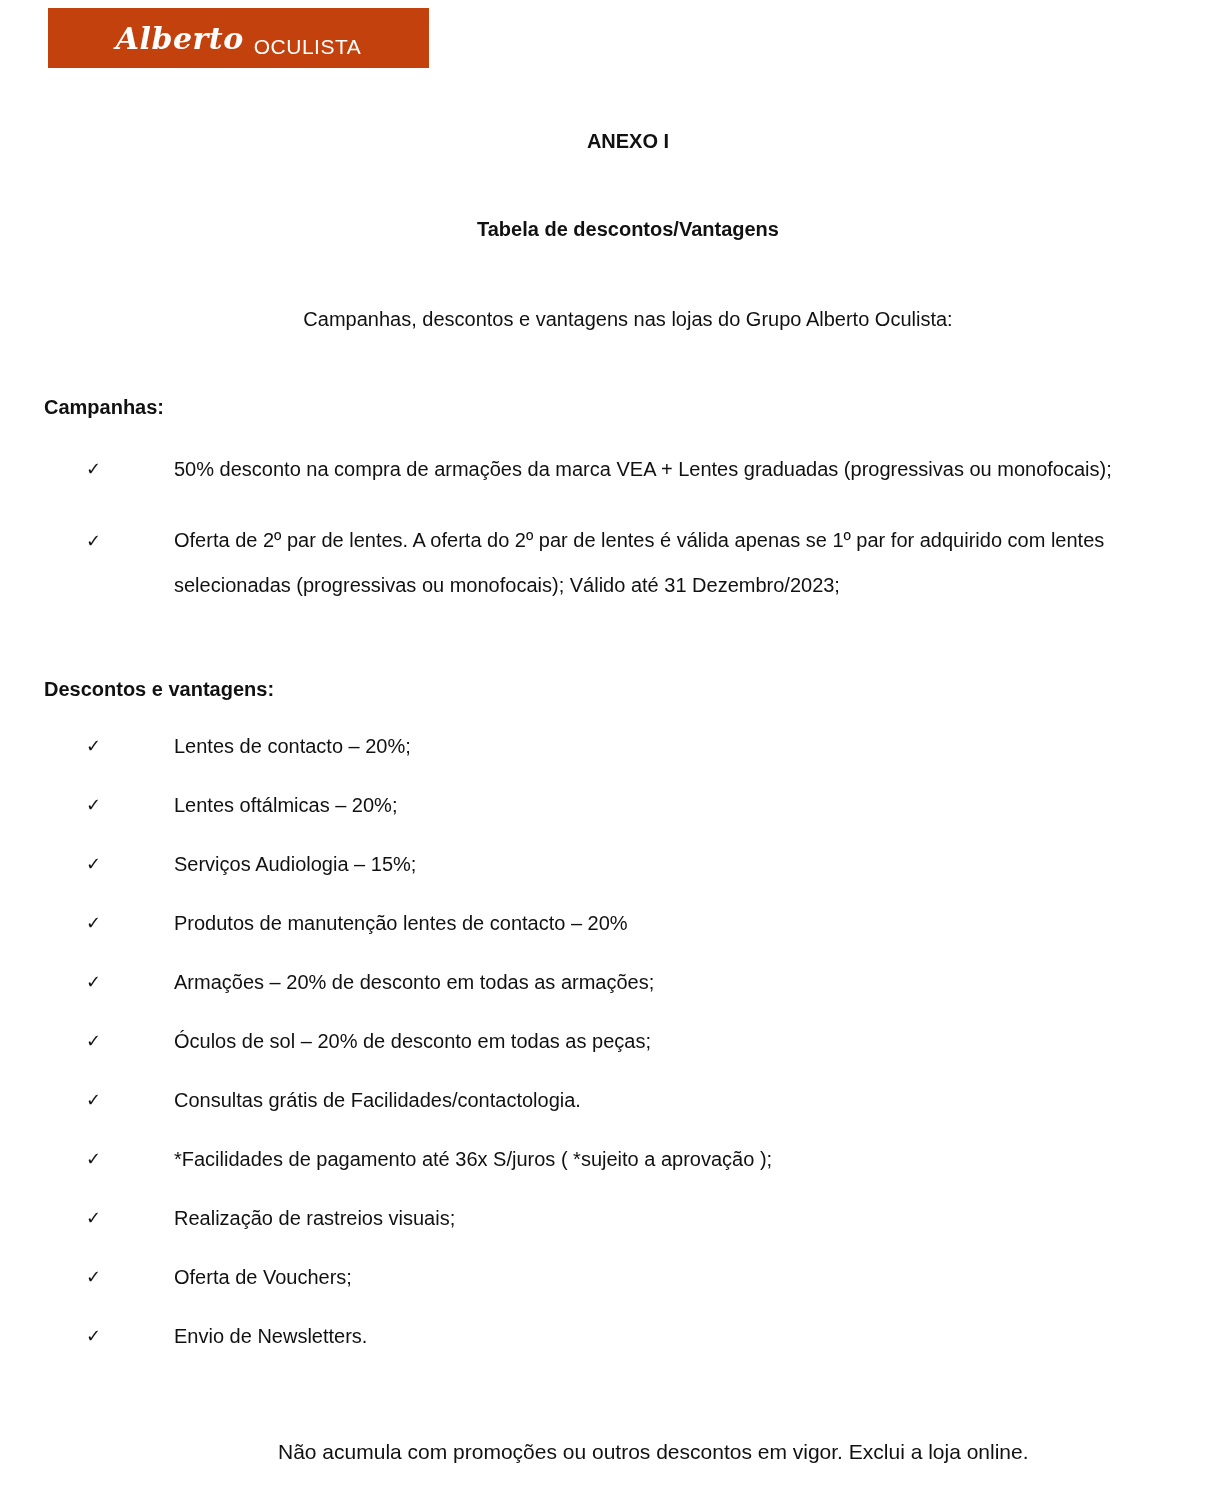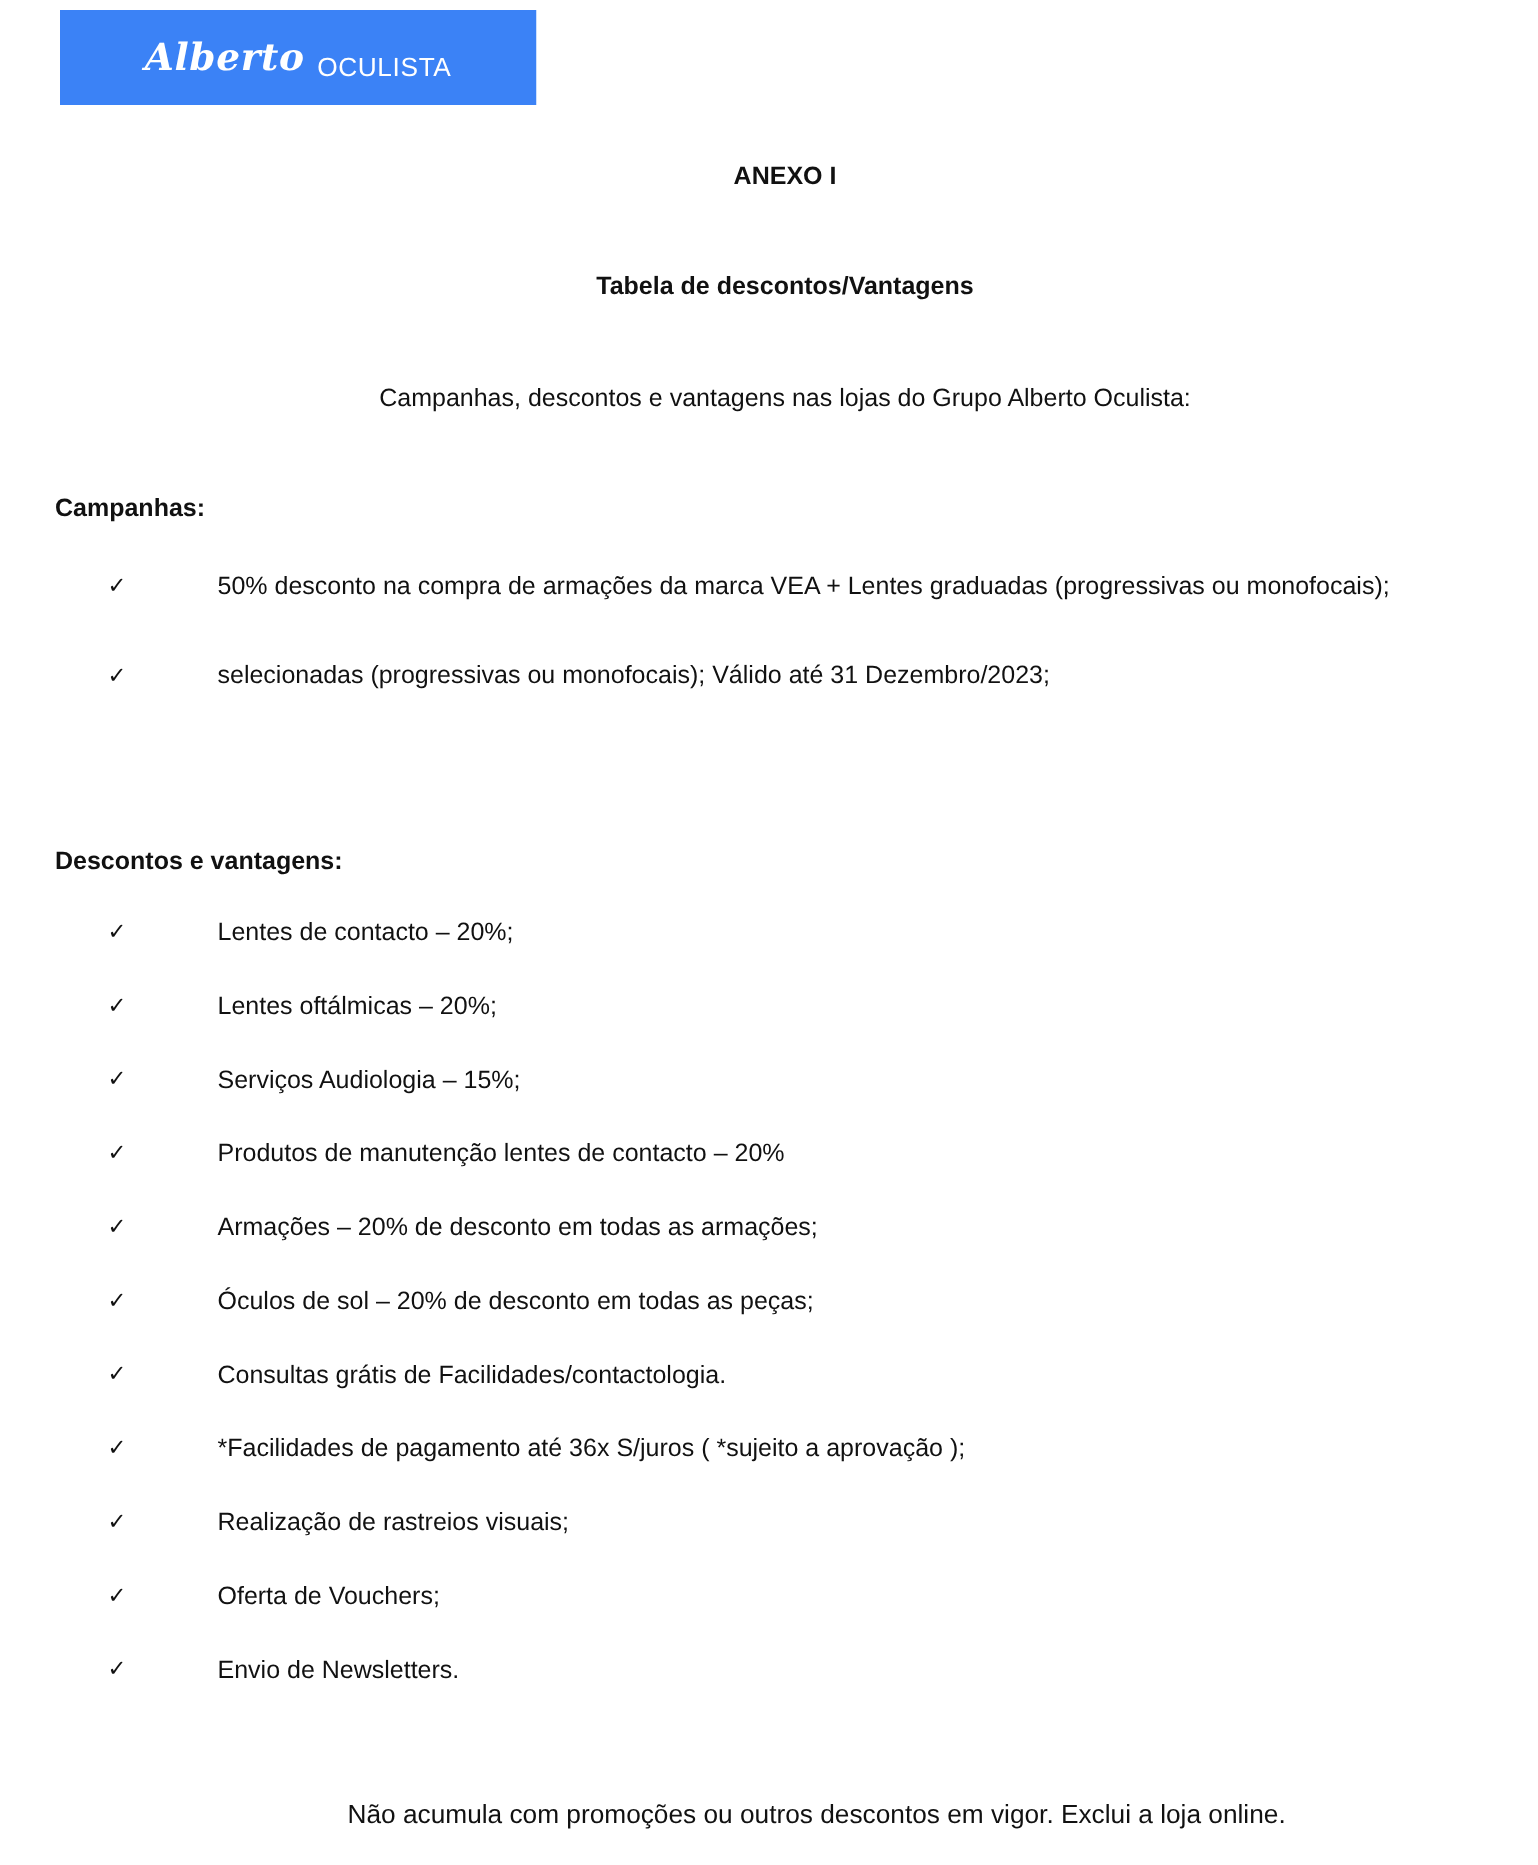--- a/index.html
+++ b/index.html
@@ -2,22 +2,22 @@
 <html><head>
 <meta charset="utf-8">
 <style>
   html, body { margin: 0; padding: 0; background: #ffffff; }
   body {
     width: 1230px; height: 1492px; position: relative; overflow: hidden;
     font-family: "Liberation Sans", "DejaVu Sans", sans-serif;
     color: #111111;
   }
   .logo {
-    position: absolute; left: 48px; top: 8px; width: 381px; height: 76px;
-    background: #3b82f6;
+    position: absolute; left: 48px; top: 8px; width: 381px; height: 60px;
+    background: #c2410c;
     display: flex; align-items: center; justify-content: center;
     color: #ffffff;
   }
   .logo .script {
     font-family: "DejaVu Serif", "Liberation Serif", serif;
     font-style: italic; font-weight: bold; font-size: 30px; letter-spacing: 0.5px;
     margin-right: 10px;
   }
   .logo .caps {
     font-family: "Liberation Sans", sans-serif; font-size: 21px; letter-spacing: 0.5px;
@@ -58,20 +58,21 @@
 <div class="item" style="top:454px">
   <span class="check">✓</span>
   <div class="item-text">
     <div>50% desconto na compra de armações da marca VEA + Lentes graduadas (progressivas ou monofocais);</div>
   </div>
 </div>
 
 <div class="item" style="top:526px; line-height:45px; margin-top:-8px">
   <span class="check">✓</span>
   <div class="item-text">
+    <div>Oferta de 2º par de lentes. A oferta do 2º par de lentes é válida apenas se 1º par for adquirido com lentes</div>
     <div>selecionadas (progressivas ou monofocais); Válido até 31 Dezembro/2023;</div>
   </div>
 </div>
 
 <div class="section-title" style="top:678px">Descontos e vantagens:</div>
 
 <div id="discount-list">
     <div class="item" style="top: 731px;">
       <span class="check">✓</span>
       <span class="item-text">Lentes de contacto – 20%;</span>

